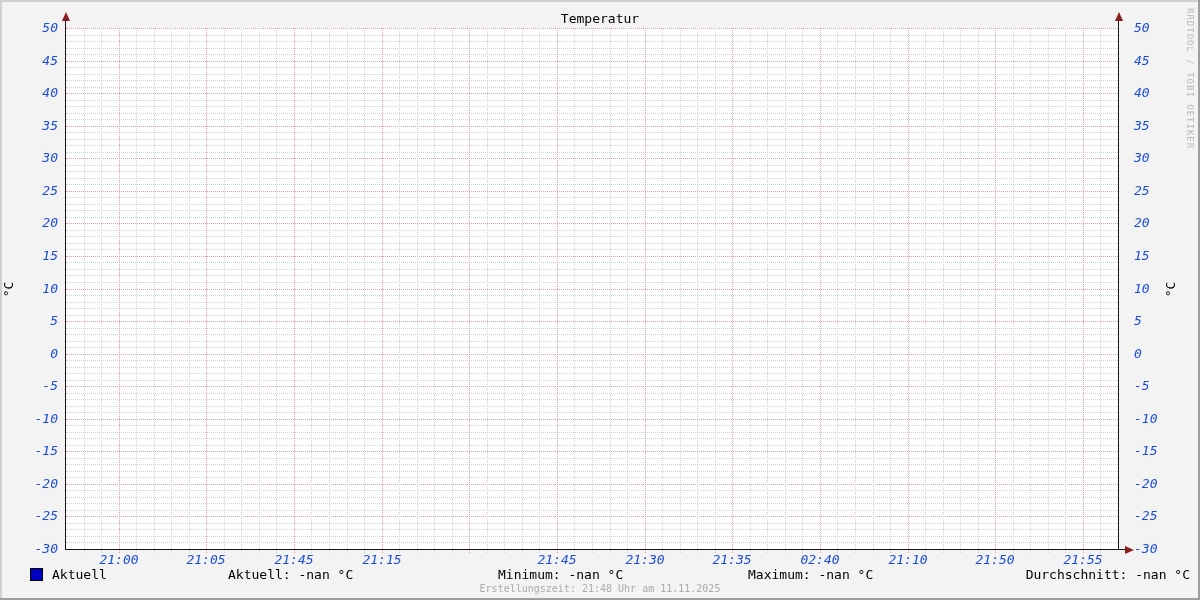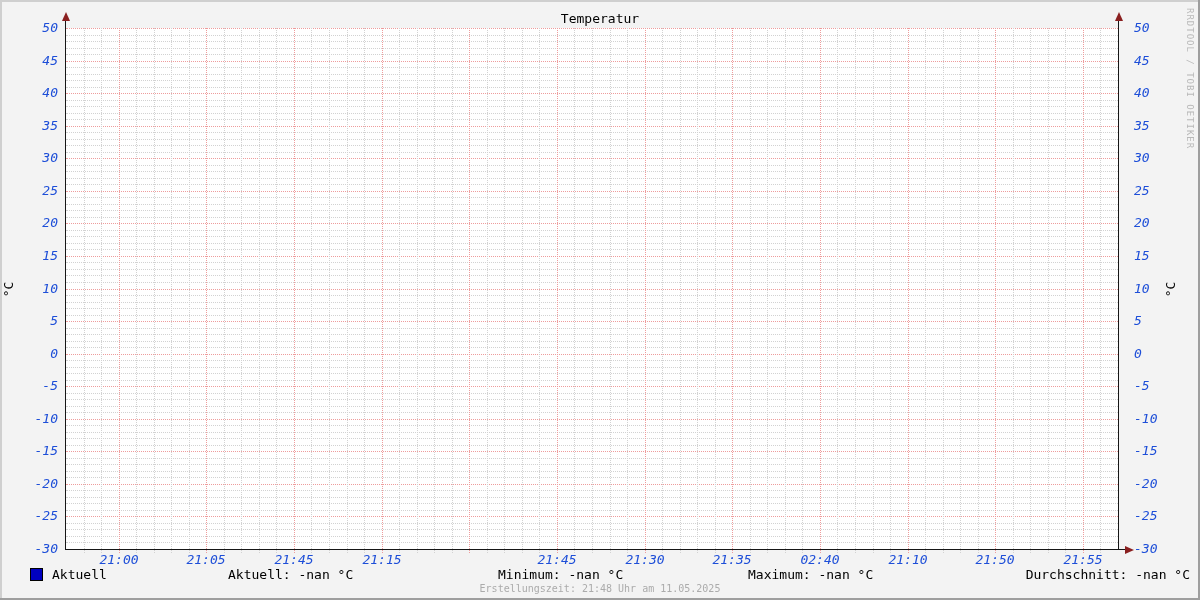--- a/index.html
+++ b/index.html
@@ -248,19 +248,19 @@
 
   <div class="legend-row">
     <span class="swatch" id="legend-swatch" style="background: rgb(0, 0, 192);"></span>
     <span class="item" style="left:52px">Aktuell</span>
     <span class="item" style="left:228px"><span>Aktuell:</span> <span>-nan °C</span></span>
     <span class="item" style="left:498px"><span>Minimum:</span> <span>-nan °C</span></span>
     <span class="item" style="left:748px"><span>Maximum:</span> <span>-nan °C</span></span>
     <span class="item" style="right:10px"><span>Durchschnitt:</span> <span>-nan °C</span></span>
   </div>
 
-  <div class="footer">Erstellungszeit: 21:48 Uhr am 11.05.2025</div>
+  <div class="footer">Erstellungszeit: 21:48 Uhr am 11.11.2025</div>
 
   <div class="edge top"></div>
   <div class="edge left"></div>
   <div class="edge bottom"></div>
   <div class="edge right"></div>
 </div>
 
 </body></html>

